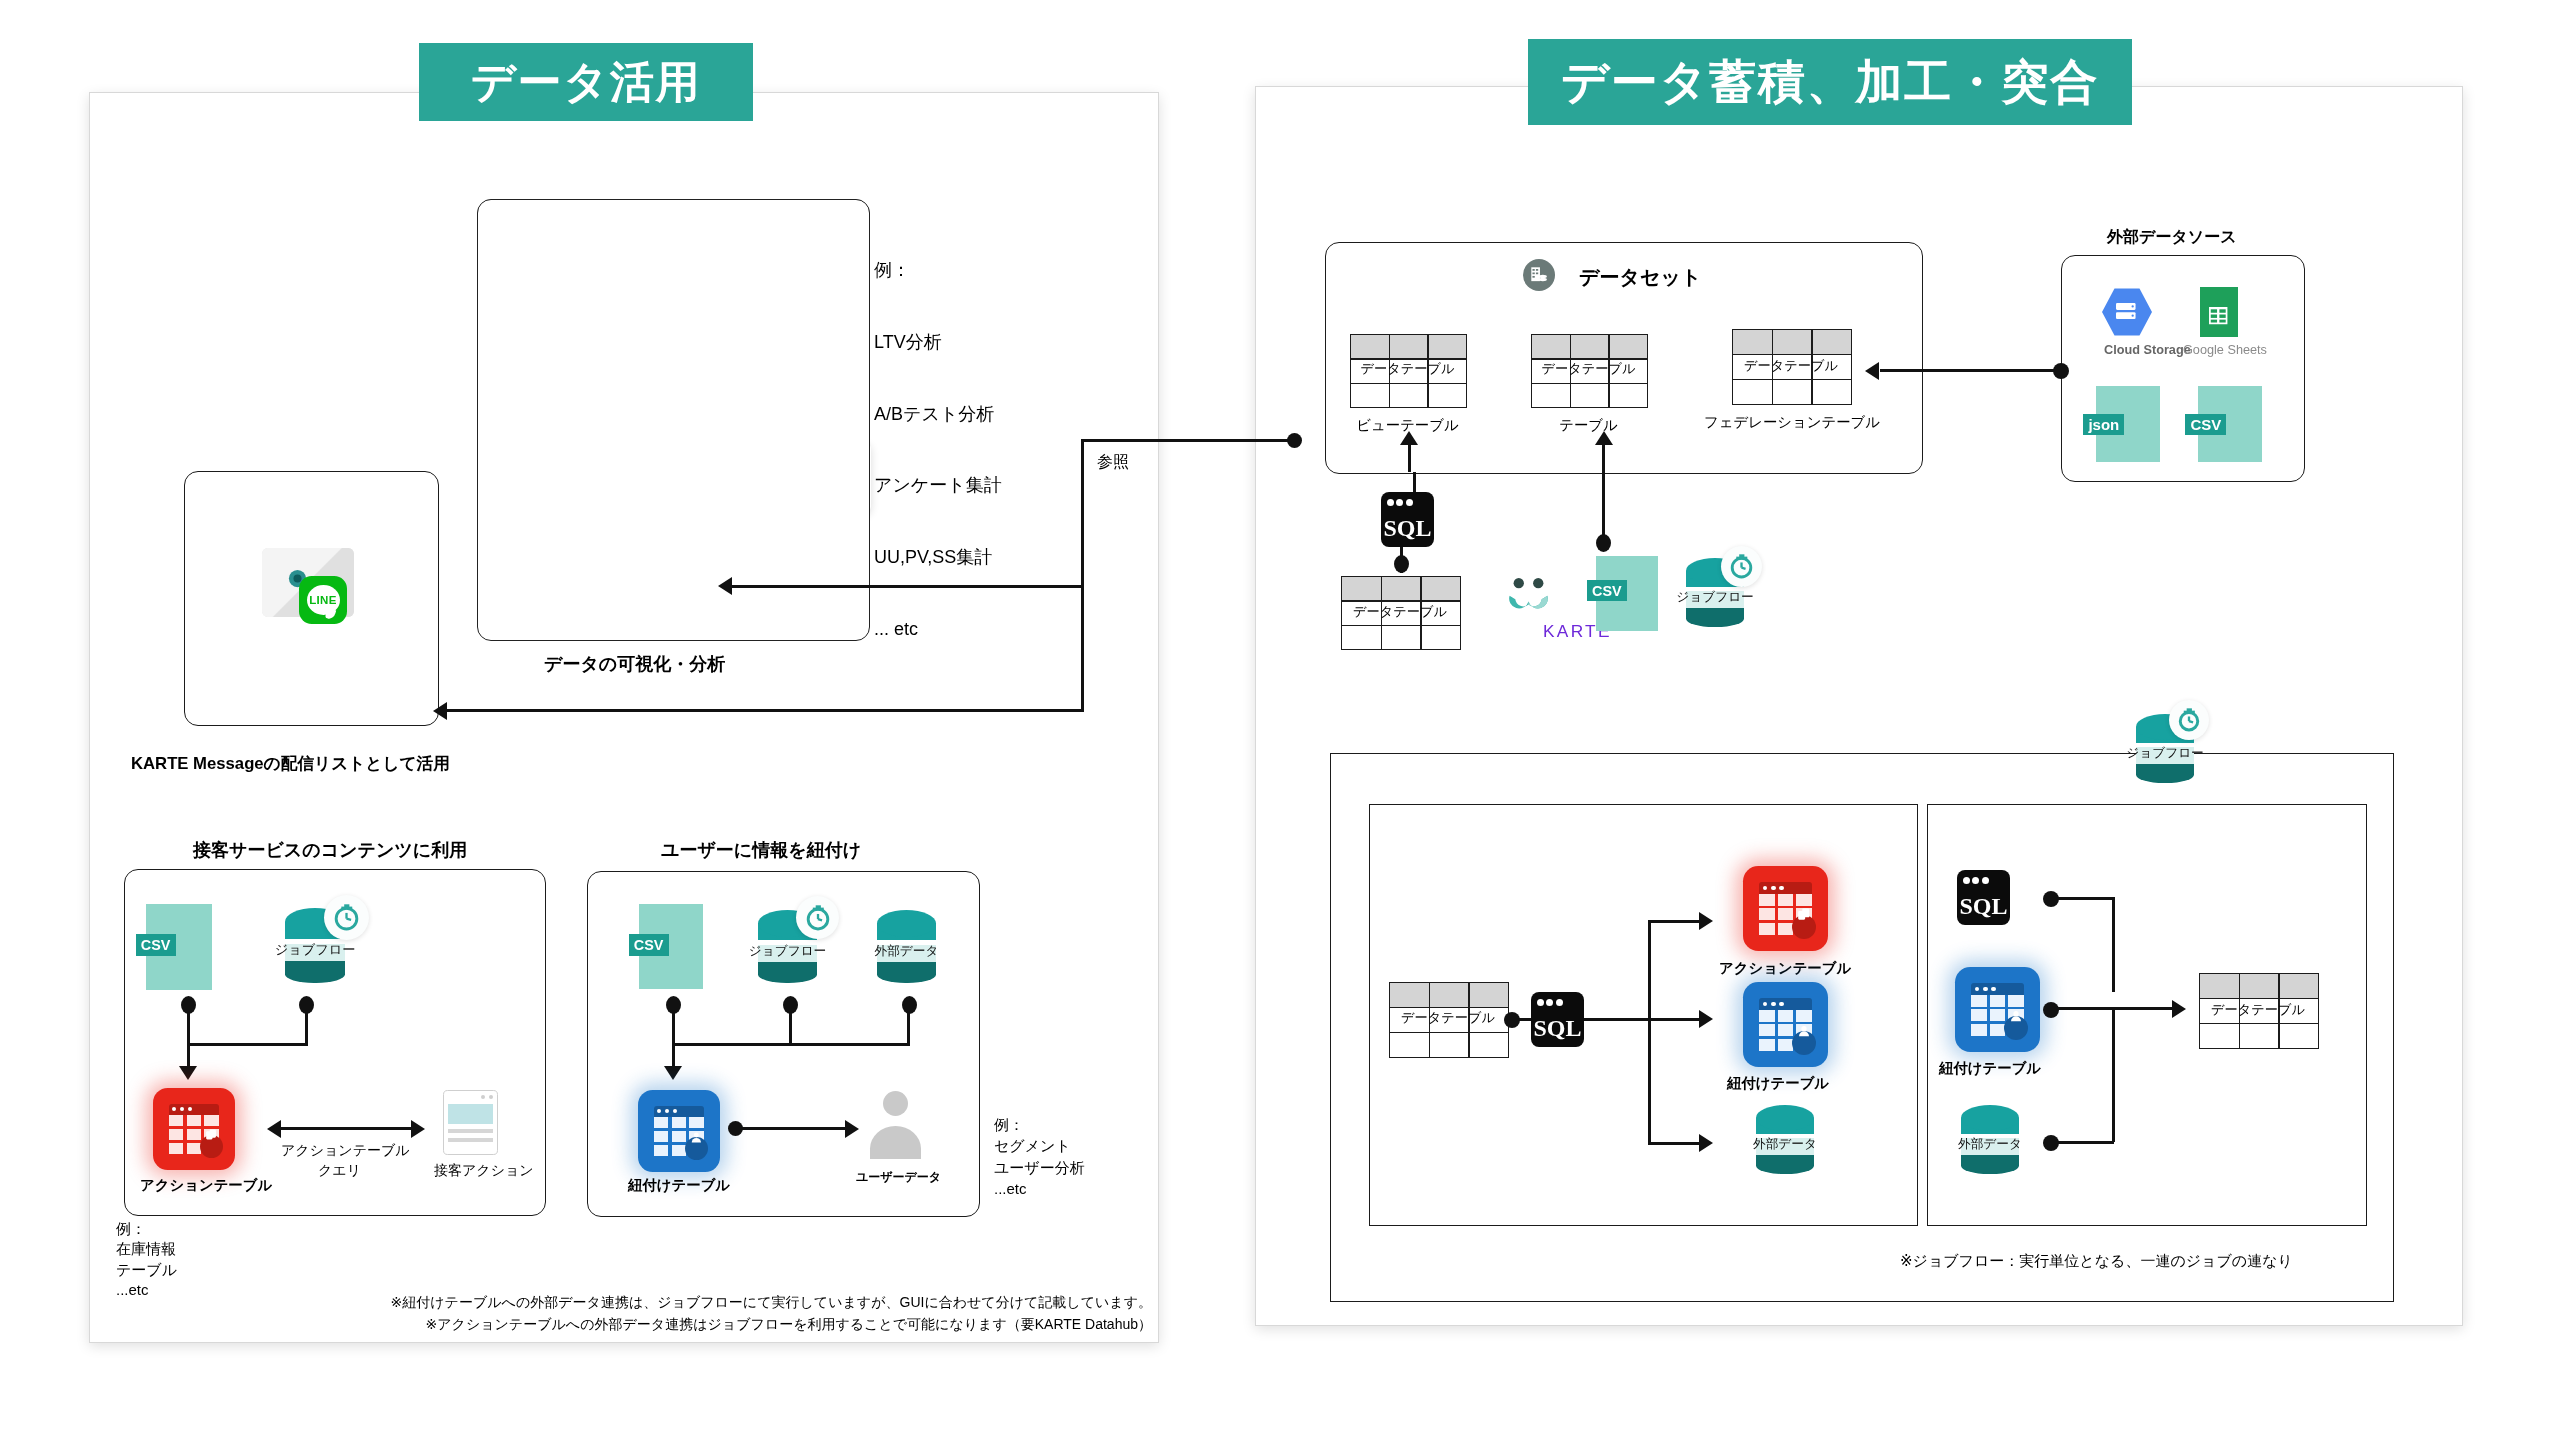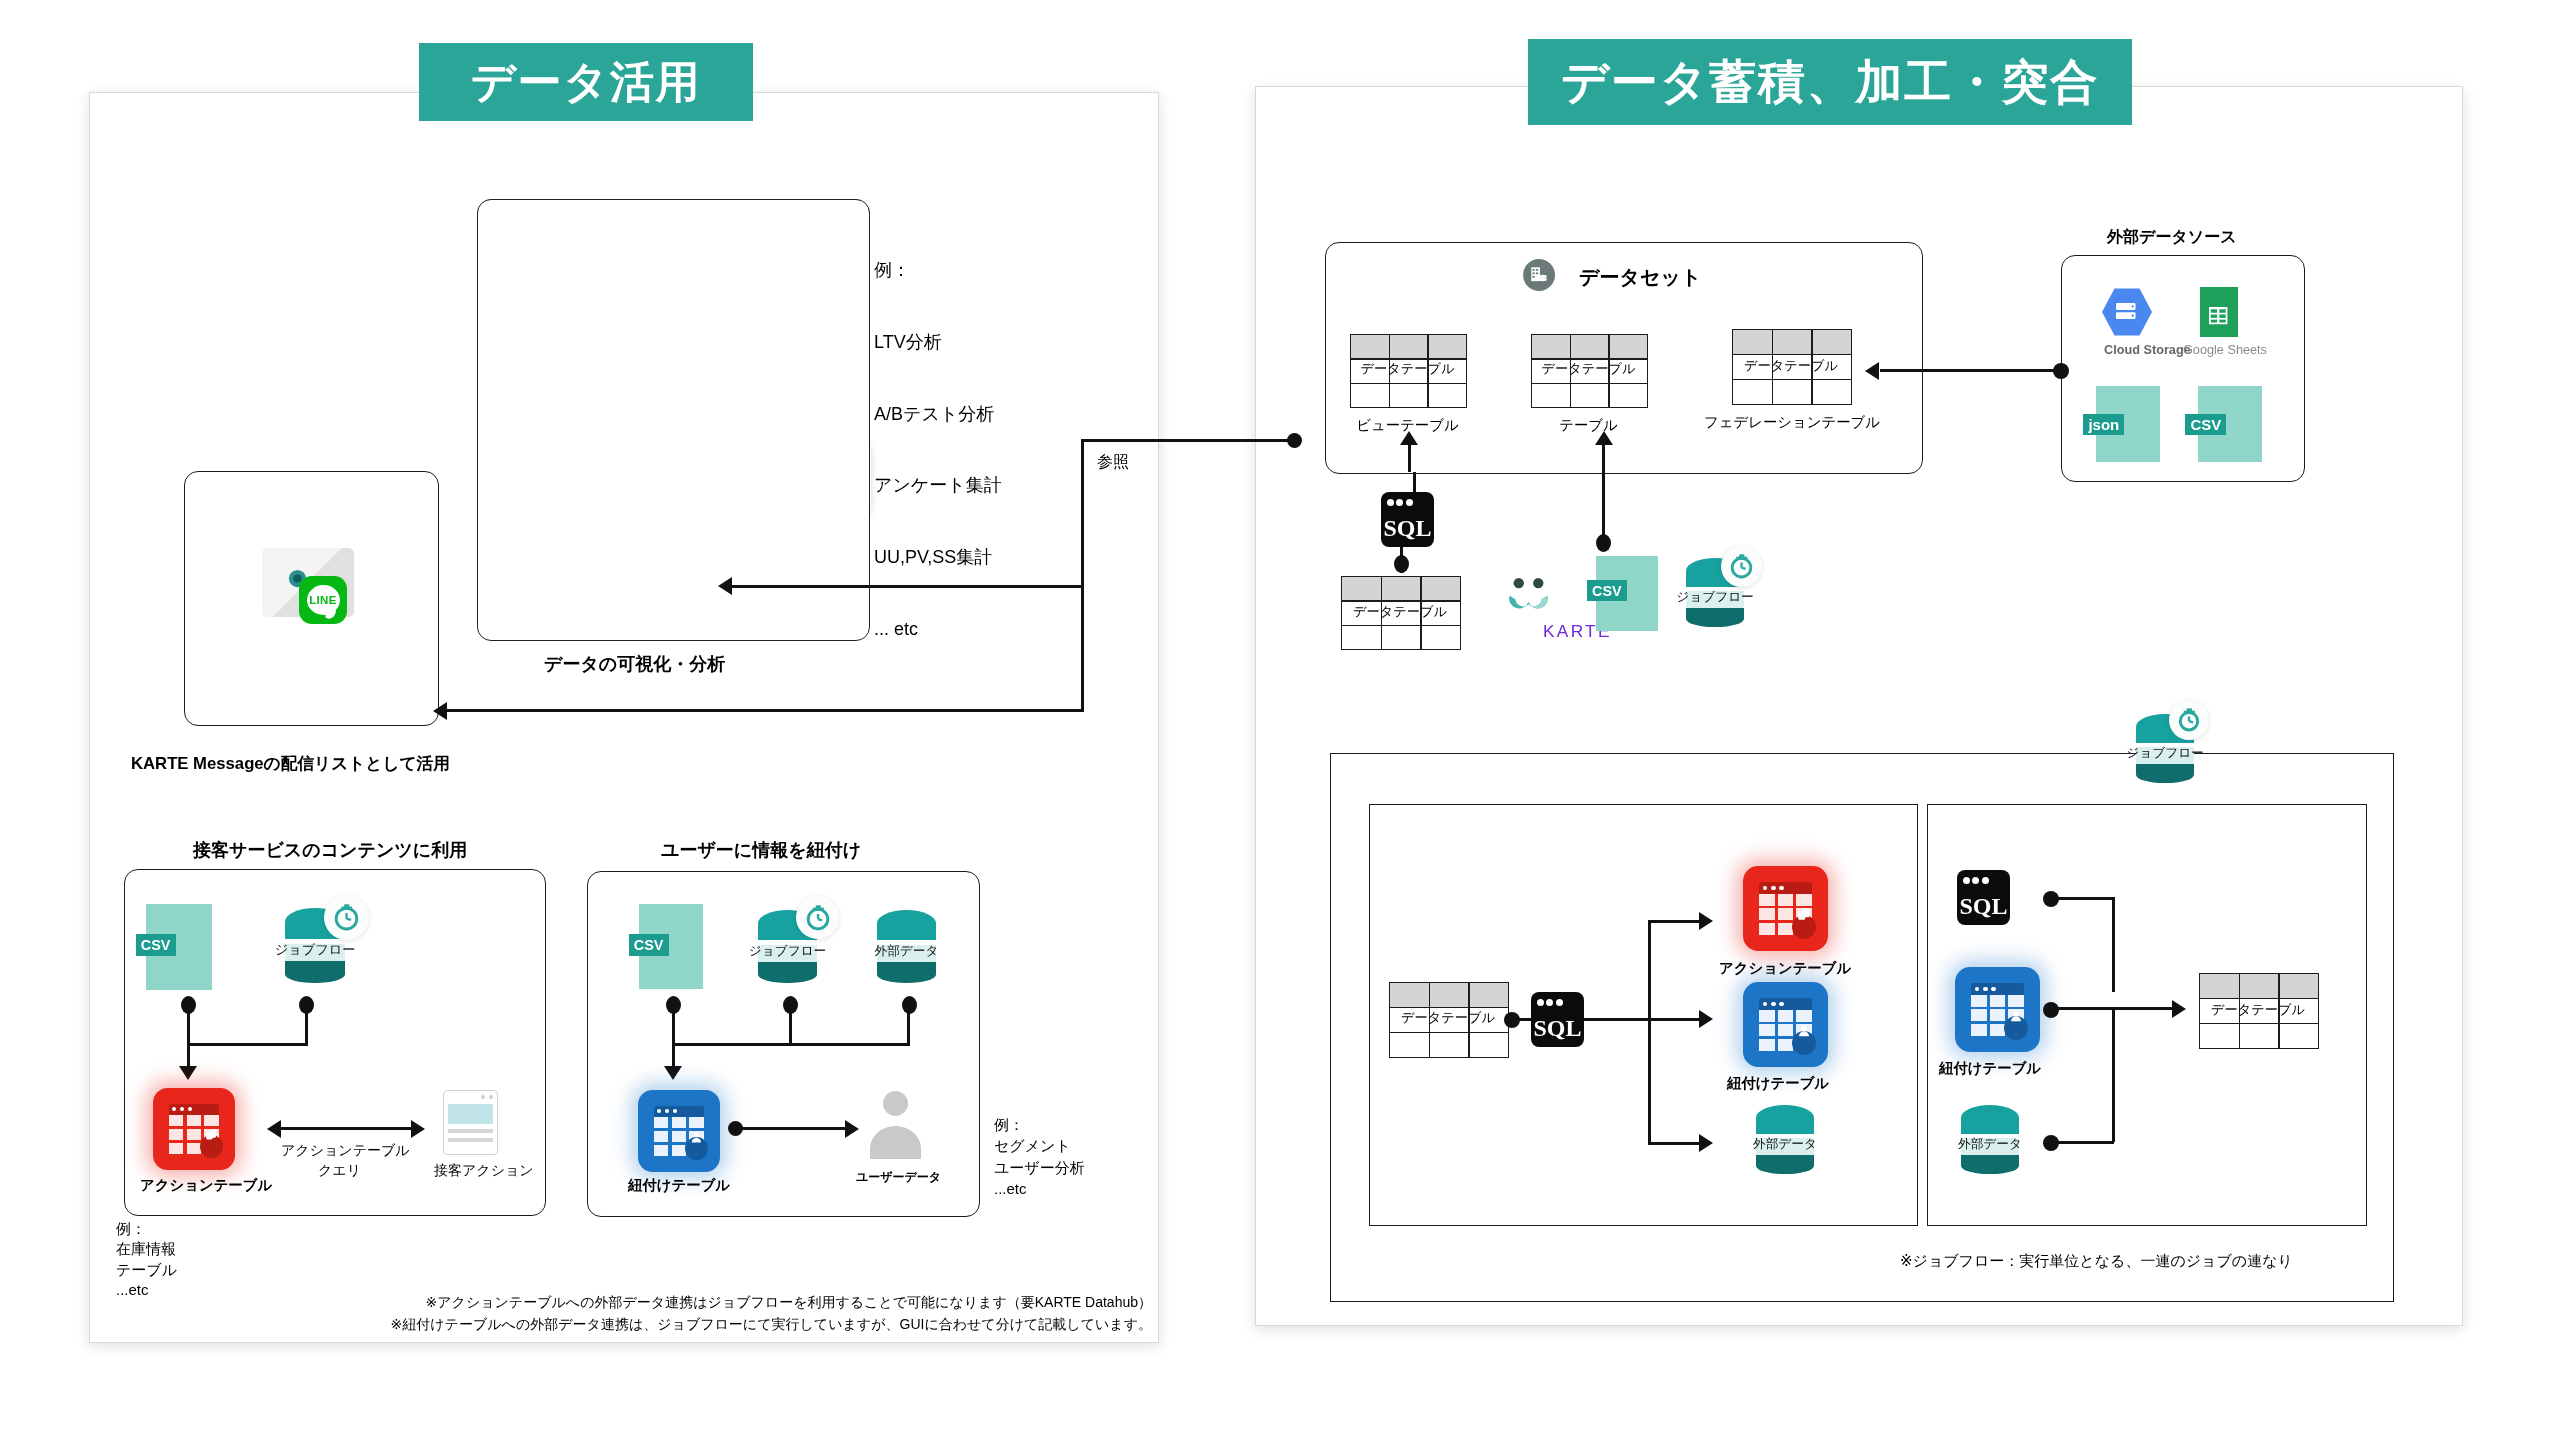--- a/index.html
+++ b/index.html
@@ -521,22 +521,22 @@
 <div class="cap cap-b" style="left:856px;top:1169px;font-size:12px;">ユーザーデータ</div>
 
 <div style="position:absolute;left:994px;top:1114px;font-size:15px;line-height:1.42;">
   <div>例：</div>
   <div>セグメント</div>
   <div>ユーザー分析</div>
   <div>...etc</div>
 </div>
 
 <div style="position:absolute;left:225px;top:1292px;width:927px;font-size:14px;line-height:1.55;text-align:right;">
+  <div>※紐付けテーブルへの外部データ連携は、ジョブフローにて実行していますが、GUIに合わせて分けて記載しています。</div>
   <div>※アクションテーブルへの外部データ連携はジョブフローを利用することで可能になります（要KARTE Datahub）</div>
-  <div>※紐付けテーブルへの外部データ連携は、ジョブフローにて実行していますが、GUIに合わせて分けて記載しています。</div>
 </div>
 
 <div class="rbox" style="left:1325px;top:242px;width:596px;height:230px;"></div>
 <div class="ds-icon" style="left:1523px;top:259px;width:32px;height:32px;">
   <svg width="19.6" height="19.6" viewBox="0 0 34 34">
       <rect x="4" y="4" width="15" height="24" fill="#fff"></rect>
     <rect x="6" y="7" width="4" height="3" fill="#6b7a78"></rect>
       <rect x="12" y="7" width="4" height="3" fill="#6b7a78"></rect>
     <rect x="6" y="13" width="4" height="3" fill="#6b7a78"></rect>
       <rect x="12" y="13" width="4" height="3" fill="#6b7a78"></rect>

